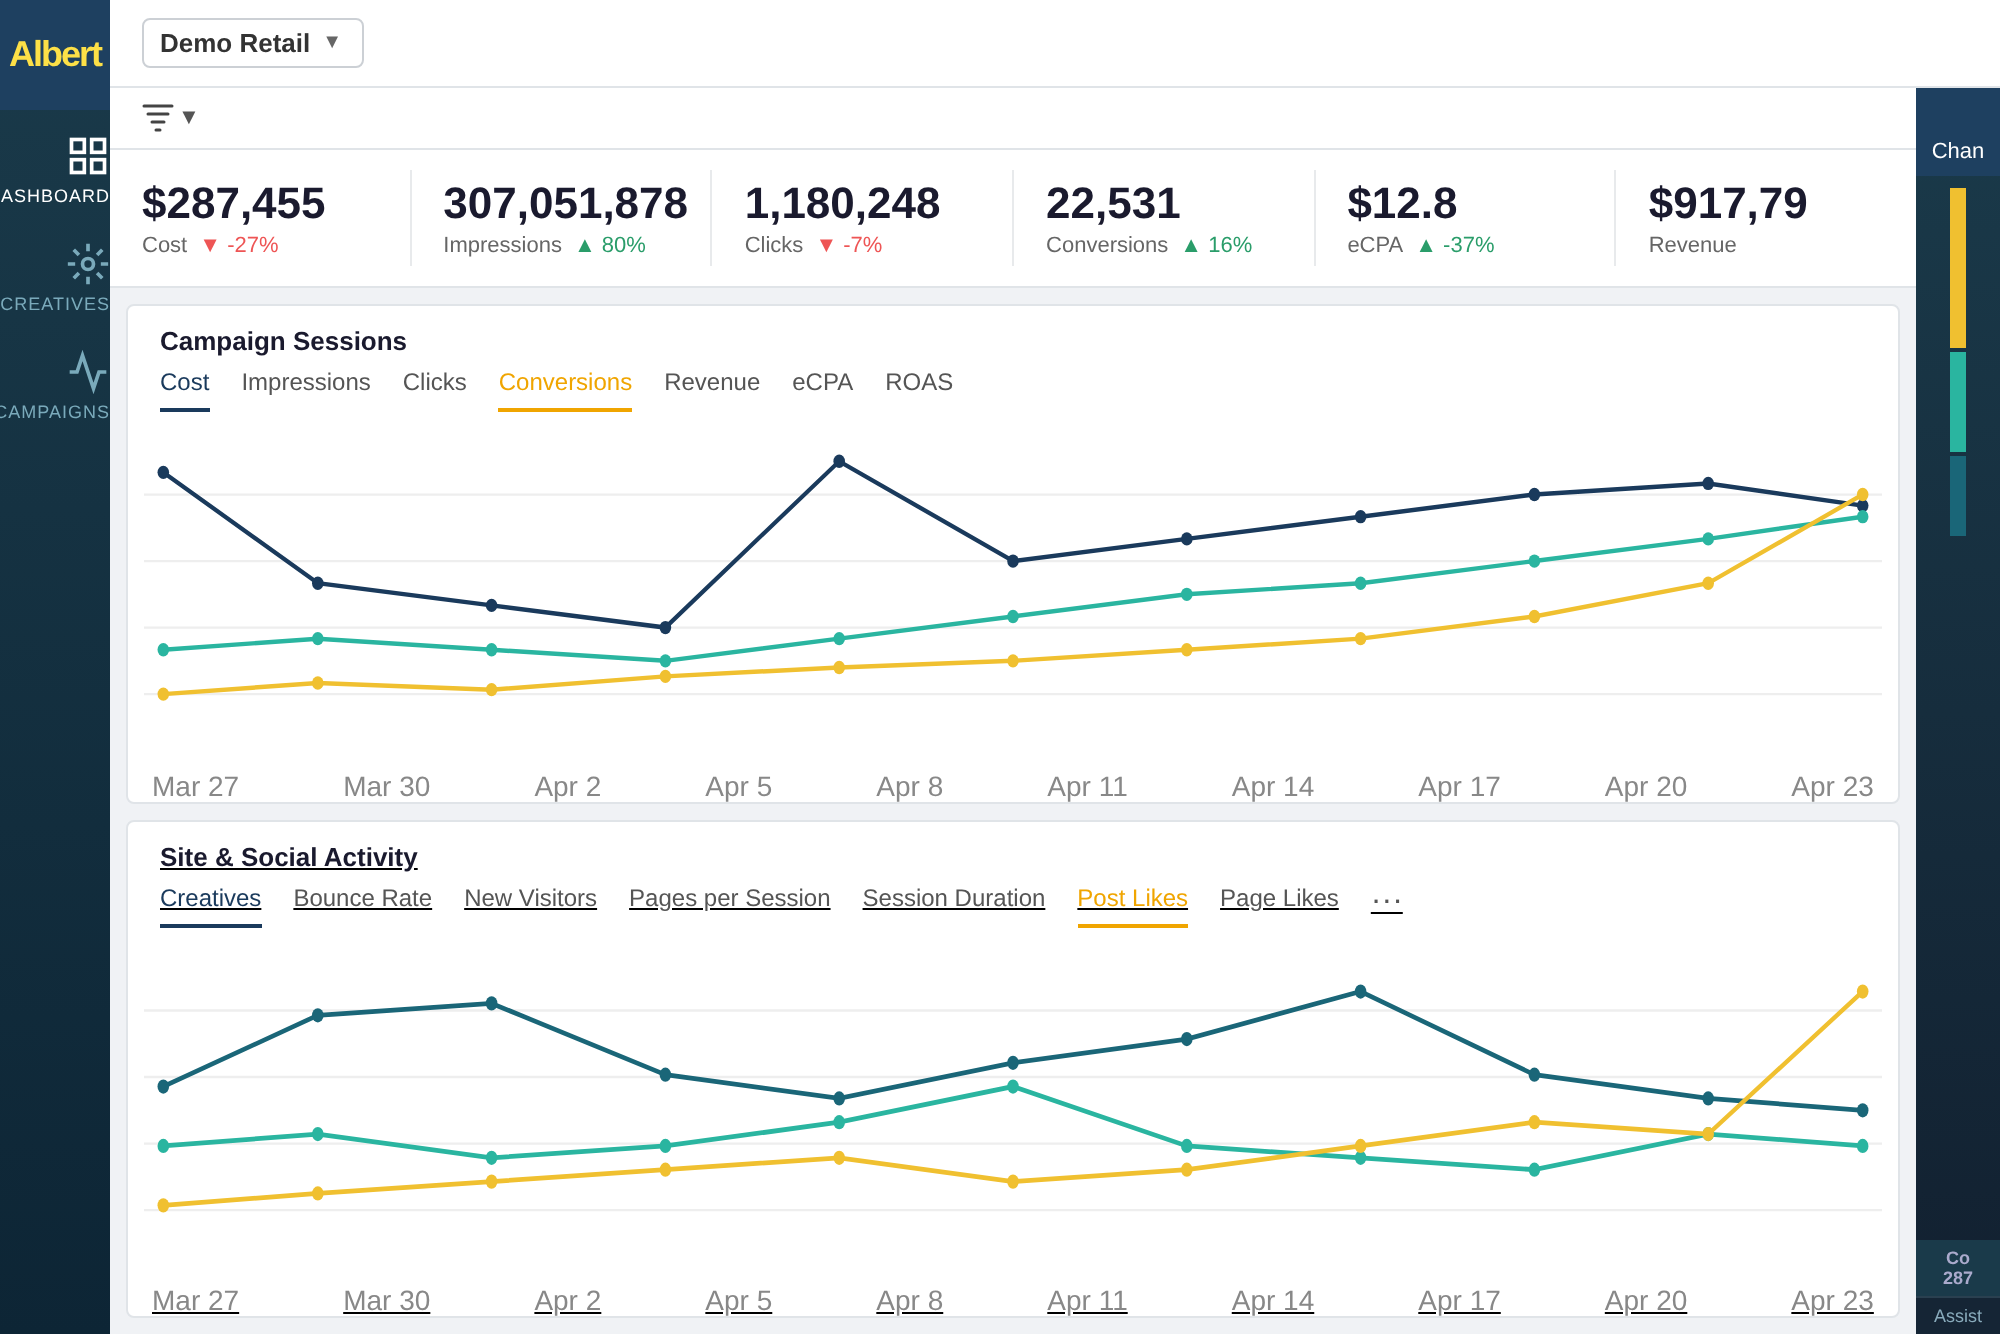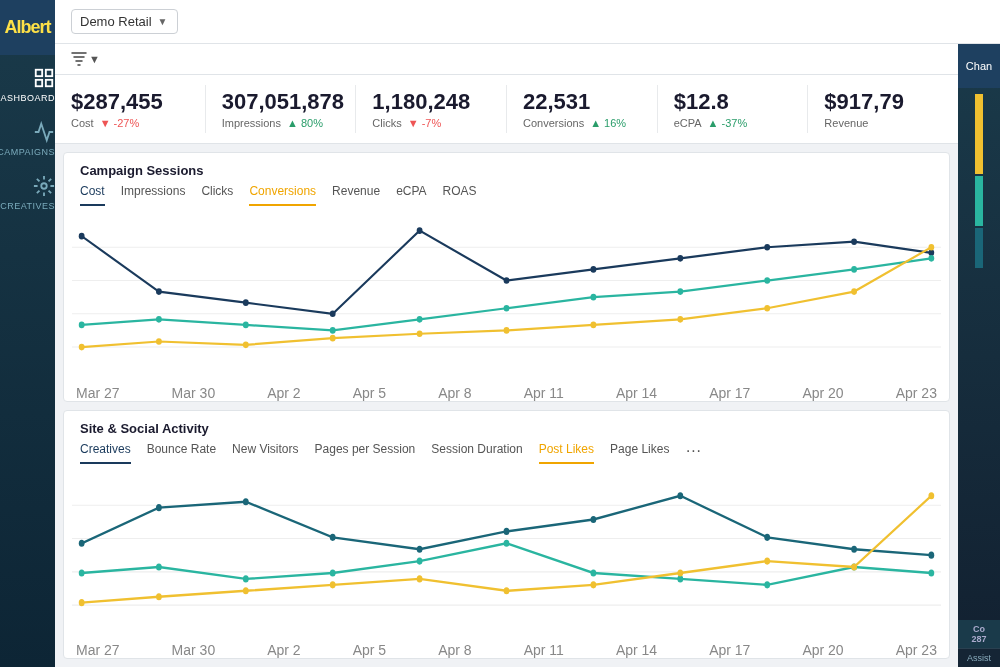--- a/index.html
+++ b/index.html
@@ -56,20 +56,21 @@
     
     .topbar {
       background: white;
       height: 44px;
       display: flex;
       align-items: center;
       padding: 0 16px;
       border-bottom: 1px solid #e0e4e8;
       flex-shrink: 0;
       gap: 12px;
+      font-weight: bold;
     }
     .dropdown-select {
       border: 1px solid #ccd0d5;
       border-radius: 4px;
       padding: 4px 10px 4px 8px;
       font-size: 13px;
       color: #333;
       background: white;
       cursor: pointer;
       display: flex;
@@ -207,20 +208,21 @@
     
     .site-panel {
       background: white;
       margin: 4px 8px 8px 8px;
       border-radius: 4px;
       border: 1px solid #e0e4e8;
       flex: 1;
       display: flex;
       flex-direction: column;
       overflow: hidden;
+      text-decoration: underline;
     }
 
     
     .right-sidebar {
       width: 42px;
       background: linear-gradient(180deg, #1a3a4a 0%, #122030 100%);
       flex-shrink: 0;
       display: flex;
       flex-direction: column;
       overflow: hidden;
@@ -249,31 +251,31 @@
       <rect x="3" y="3" width="7" height="7"></rect>
         <rect x="14" y="3" width="7" height="7"></rect>
       <rect x="14" y="14" width="7" height="7"></rect>
         <rect x="3" y="14" width="7" height="7"></rect>
     </svg>
     <span>Dashboard</span>
   </div>
 
   <div class="sidebar-item">
     <svg viewBox="0 0 24 24" fill="none" stroke="currentColor" stroke-width="2">
-      <path d="M22 12h-4l-3 9L9 3l-3 9H2"></path>
-    </svg>
-    <span>Campaigns</span>
-  </div>
-
-  <div class="sidebar-item">
-    <svg viewBox="0 0 24 24" fill="none" stroke="currentColor" stroke-width="2">
       <circle cx="12" cy="12" r="3"></circle>
         <path d="M12 1v4M12 19v4M4.22 4.22l2.83 2.83M16.95 16.95l2.83 2.83M1 12h4M19 12h4M4.22 19.78l2.83-2.83M16.95 7.05l2.83-2.83"></path>
     </svg>
     <span>Creatives</span>
+  </div>
+
+  <div class="sidebar-item">
+    <svg viewBox="0 0 24 24" fill="none" stroke="currentColor" stroke-width="2">
+      <path d="M22 12h-4l-3 9L9 3l-3 9H2"></path>
+    </svg>
+    <span>Campaigns</span>
   </div>
 </div>
 
 <div class="main">
 
   <div class="topbar">
     <div class="dropdown-select">
       <span>Demo Retail</span>
       <span class="dropdown-arrow">▼</span>
     </div>
@@ -494,21 +496,21 @@
               <span>Apr 17</span>
               <span>Apr 20</span>
               <span>Apr 23</span>
             </div>
         </div>
 
       </div>
     </div>
 
     <div class="right-sidebar">
-      <div style="background:#1e4060;color:white;font-size:11px;padding:6px 4px;text-align:center;height:44px;display:flex;align-items:center;justify-content:center;flex-shrink:0;">
+      <div style="background:#1e4060;color:white;font-size:11px;padding:6px 4px;text-align:center;height:44px;display:flex;align-items:flex-end;justify-content:center;flex-shrink:0;">
         <span>Chan</span>
       </div>
       <div style="padding:4px;flex:1;overflow:hidden;">
         <div style="width:8px;background:#f0c030;height:80px;margin:2px auto;"></div>
         <div style="width:8px;background:#2ab5a0;height:50px;margin:2px auto;"></div>
         <div style="width:8px;background:#1a6678;height:40px;margin:2px auto;"></div>
       </div>
       <div style="background:#1a3a4a;color:#aac;font-size:9px;padding:4px;text-align:center;flex-shrink:0;font-weight:bold;">
         <div>Co</div>
         <div>287</div>

